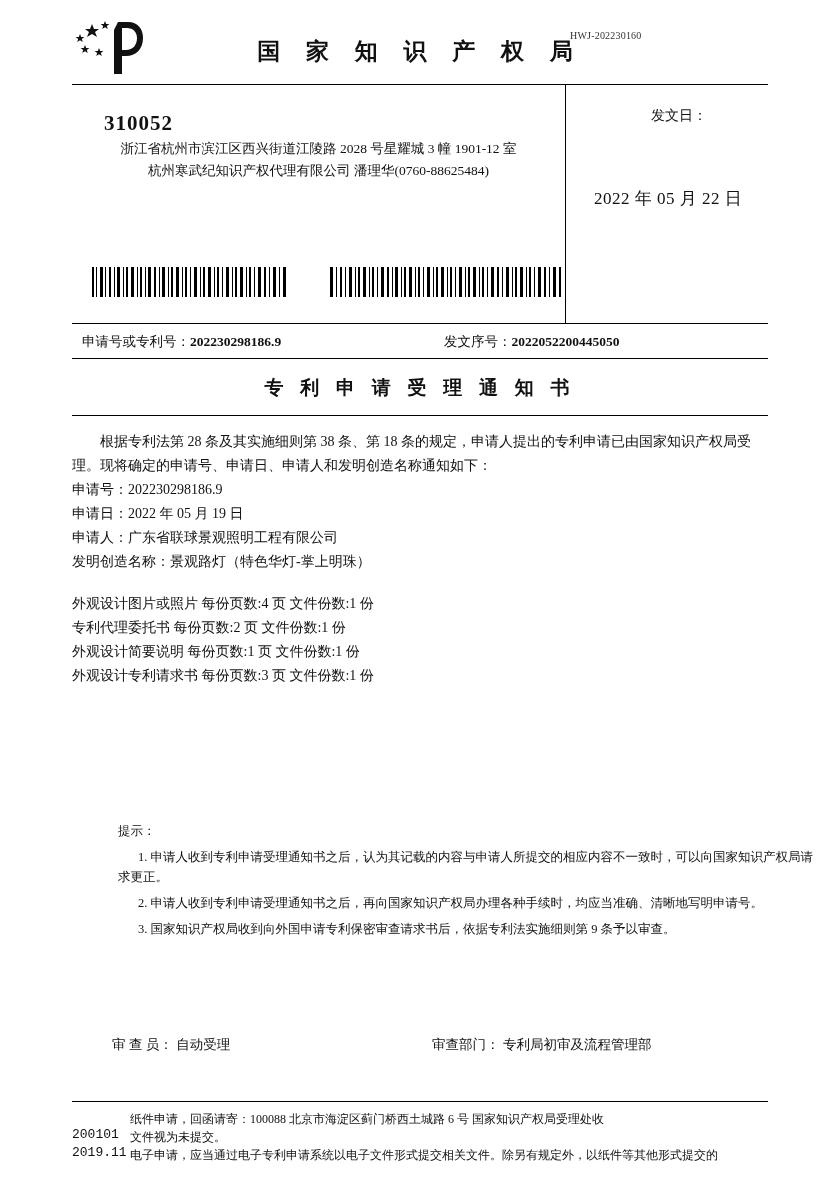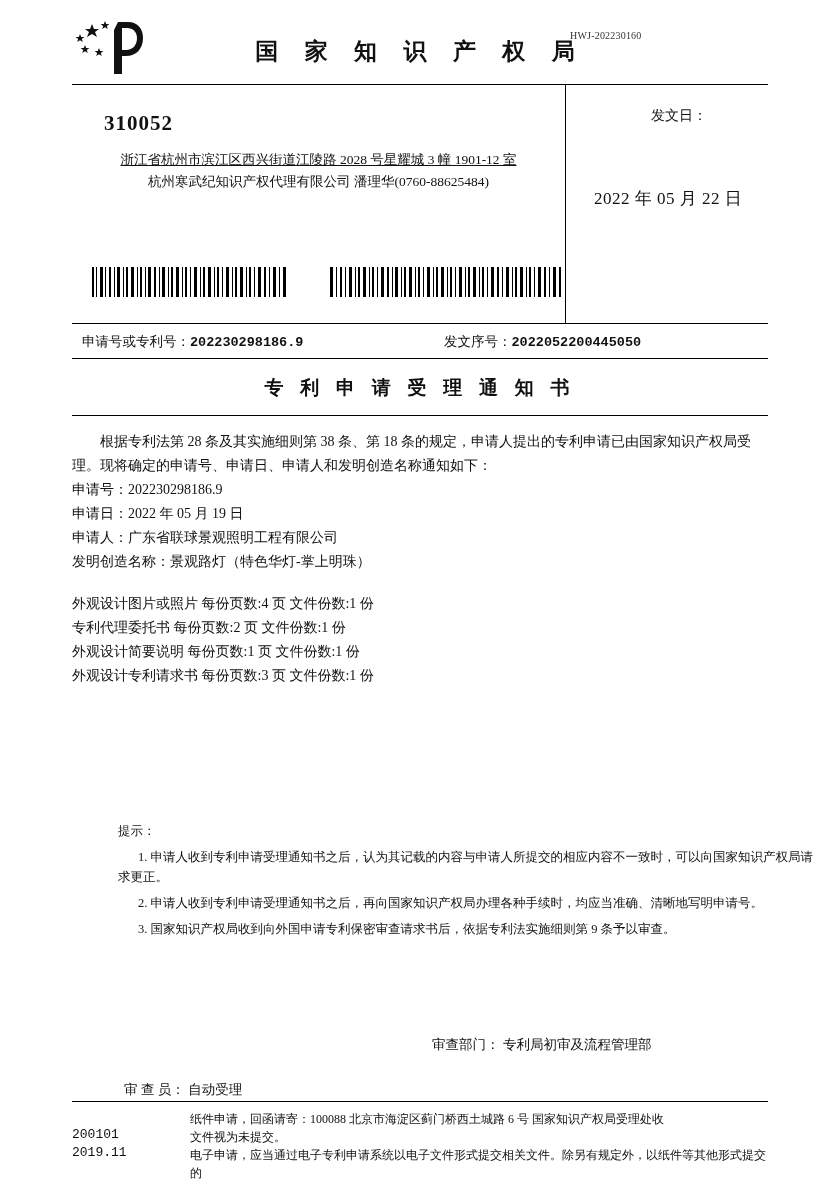--- a/index.html
+++ b/index.html
@@ -45,21 +45,21 @@
     top: 2px;
     width: 78px;
     height: 60px;
   }
   .org-title {
     text-align: center;
     font-size: 23px;
     font-weight: bold;
     letter-spacing: 10px;
     padding-top: 20px;
-    font-family: Liberation Sans, sans-serif;
+    font-family: Liberation Serif, serif;
   }
   
   .addr-block {
     position: relative;
     height: 238px;
     border-bottom: 1.2px solid #000;
   }
   .addr-left {
     position: absolute;
     left: 0;
@@ -73,23 +73,22 @@
     font-size: 21px;
     font-weight: bold;
     margin: 26px 0 0 32px;
     letter-spacing: 1px;
     font-family: "Liberation Serif", serif;
   }
   .addr-line {
     font-size: 13.5px;
     text-align: center;
     line-height: 23px;
-    margin-top: 12px;
+    margin-top: 1px;
     padding: 0 8px;
-    text-decoration: underline;
   }
   .addr-line2 {
     font-size: 13.5px;
     text-align: center;
     line-height: 22px;
     padding: 0 8px;
   }
   .barcodes {
     position: absolute;
     bottom: 26px;
@@ -119,21 +118,20 @@
     font-size: 17px;
     margin: 62px 0 0 28px;
     letter-spacing: 0.5px;
   }
   
   .numbers-row {
     position: relative;
     height: 34px;
     border-bottom: 1.6px solid #000;
     font-size: 13.5px;
-    font-family: Liberation Mono, monospace;
   }
   .num-left { position: absolute; left: 10px; top: 9px; }
   .num-right { position: absolute; left: 372px; top: 9px; }
   .num-strong { font-weight: bold; }
   
   .doc-title {
     text-align: center;
     font-size: 19px;
     font-weight: bold;
     letter-spacing: 6px;
@@ -167,21 +165,21 @@
     margin-top: 6px;
   }
   
   .examiner-row {
     position: absolute;
     left: 72px;
     top: 1020px;
     width: 696px;
     font-size: 13.5px;
   }
-  .ex-left { position: absolute; left: 52px; margin-top: 45px; }
+  .ex-left { position: absolute; left: 40px; }
   .ex-right { position: absolute; left: 360px; }
   
   .footer {
     position: absolute;
     left: 72px;
     top: 1085px;
     width: 696px;
     border-top: 1.2px solid #000;
     padding-top: 8px;
   }
@@ -189,21 +187,21 @@
   .footer-codes {
     position: absolute;
     left: 0;
     top: 16px;
     width: 74px;
     font-family: Liberation Mono, monospace;
     font-size: 13px;
     line-height: 18px;
   }
   .footer-lines {
-    margin-left: 118px;
+    margin-left: 58px;
     font-size: 12px;
     line-height: 18px;
   }
 </style>
 </head>
 <body>
 
 <div class="page">
 
   <div class="doc-code">HWJ-202230160</div>

